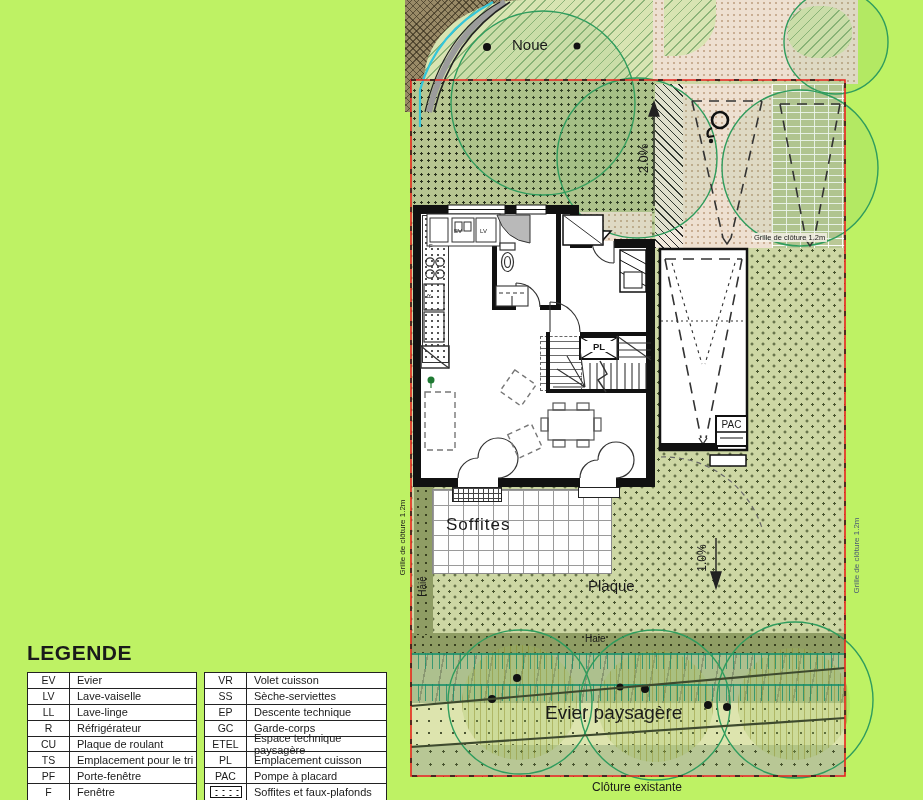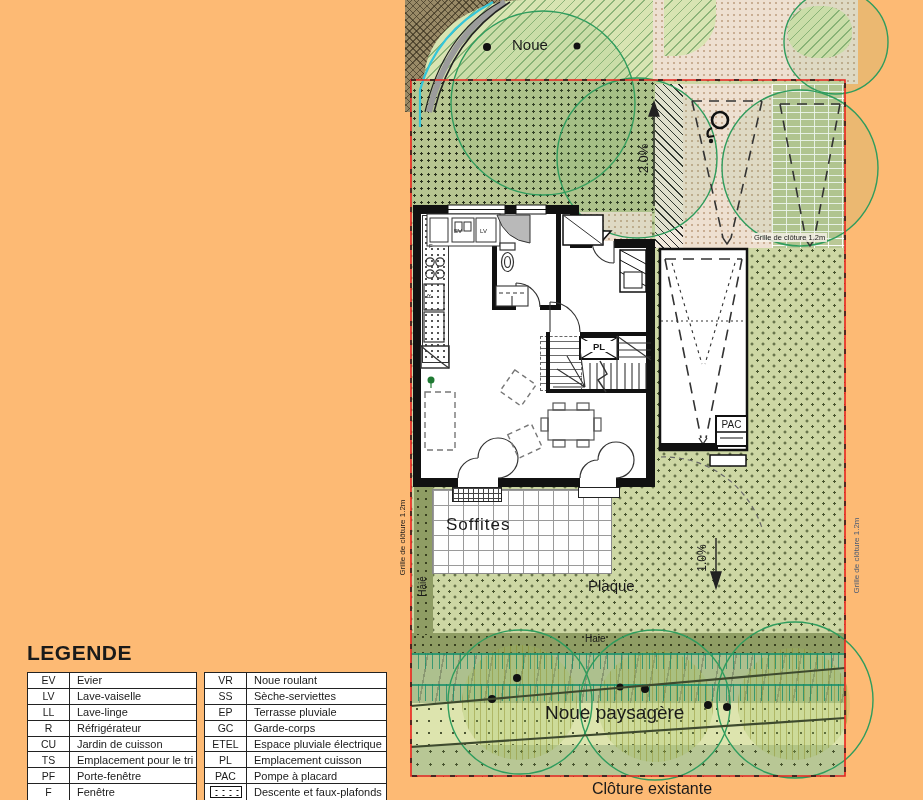--- a/index.html
+++ b/index.html
@@ -1,16 +1,16 @@
 <!DOCTYPE html>
 <html><head>
 <meta charset="utf-8">
 <style>
   html,body{margin:0;padding:0;background:#fff;}
-  .stage{position:relative;width:923px;height:800px;background:#fdba74;overflow:hidden;
+  .stage{position:relative;width:923px;height:800px;background:#bef264;overflow:hidden;
          font-family:"Liberation Sans",sans-serif;color:#1a1a1a;}
   .abs{position:absolute;}
   
   .lawn{background-color:#cdd7a4;
     background-image:radial-gradient(#47542e 1.1px,transparent 1.3px),radial-gradient(#47542e 1.1px,transparent 1.3px);
     background-size:11px 11px,11px 11px;background-position:0 0,5.5px 5.5px;}
   .stipple{background-color:#b7c591;
     background-image:radial-gradient(#28301c 1.1px,transparent 1.3px);background-size:7px 7px;}
   .beige{background-color:#eee0d1;
     background-image:radial-gradient(#c9ae93 .9px,transparent 1.1px);background-size:6px 6px;}
@@ -312,22 +312,22 @@
   <div class="lab" style="left:512px;top:36px;font-size:15px">Noue</div>
   <div class="lab rot" style="left:608px;top:151px;width:70px;font-size:13px">2.0%</div>
   <div class="lab" style="left:752px;top:233px;font-size:7.5px;background:rgba(245,240,230,.85);padding:0 2px">Grille de clôture 1.2m</div>
   <div class="lab rot" style="left:352px;top:533px;width:100px;font-size:8px">Grille de clôture 1.2m</div>
   <div class="lab rot" style="left:806px;top:551px;width:100px;font-size:8px;color:#4b5b74">Grille de clôture 1.2m</div>
   <div class="lab" style="left:446px;top:515px;font-size:17px;letter-spacing:1px">Soffites</div>
   <div class="lab" style="left:588px;top:577px;font-size:15px">Plaque</div>
   <div class="lab rot" style="left:672px;top:551px;width:60px;font-size:12px">1.0%</div>
   <div class="lab rot" style="left:402px;top:581px;width:40px;font-size:10px">Haie</div>
   <div class="lab" style="left:585px;top:633px;font-size:10px">Haie</div>
-  <div class="lab" style="left:545px;top:702px;font-size:19px">Noue paysagère</div>
-  <div class="lab" style="left:592px;top:780px;font-size:16px">Clôture existante</div>
+  <div class="lab" style="left:545px;top:702px;font-size:19px">Evier paysagère</div>
+  <div class="lab" style="left:592px;top:780px;font-size:12px">Clôture existante</div>
 
   <div class="lab" style="left:584px;top:341px;width:30px;text-align:center;font-size:9.5px;font-weight:bold;background:#fff">PL</div>
   <div class="lab" style="left:718px;top:419px;width:27px;text-align:center;font-size:10px">PAC</div>
   <div class="lab tiny" style="left:454px;top:228px">EV</div>
   <div class="lab tiny" style="left:480px;top:228px">LV</div>
   <div class="lab tiny rot" style="left:424px;top:293px;width:10px">R</div>
   <div class="lab tiny" style="left:429px;top:243px">F</div>
 
   <div class="legTitle">LEGENDE</div>
 
@@ -343,66 +343,66 @@
     <div class="lrow">
         <div class="lcode">LL</div>
         <div class="llabel">Lave-linge</div>
       </div>
     <div class="lrow">
         <div class="lcode">R</div>
         <div class="llabel">Réfrigérateur</div>
       </div>
     <div class="lrow">
         <div class="lcode">CU</div>
-        <div class="llabel">Jardin de cuisson</div>
+        <div class="llabel">Plaque de roulant</div>
       </div>
     <div class="lrow">
         <div class="lcode">TS</div>
         <div class="llabel">Emplacement pour le tri</div>
       </div>
     <div class="lrow">
         <div class="lcode">PF</div>
         <div class="llabel">Porte-fenêtre</div>
       </div>
     <div class="lrow">
         <div class="lcode">F</div>
         <div class="llabel">Fenêtre</div>
       </div>
   </div>
 
   <div class="ltable" style="left:204px;width:183px">
     <div class="lrow">
         <div class="lcode">VR</div>
-        <div class="llabel">Noue roulant</div>
+        <div class="llabel">Volet cuisson</div>
       </div>
     <div class="lrow">
         <div class="lcode">SS</div>
         <div class="llabel">Sèche-serviettes</div>
       </div>
     <div class="lrow">
         <div class="lcode">EP</div>
-        <div class="llabel">Terrasse pluviale</div>
+        <div class="llabel">Descente technique</div>
       </div>
     <div class="lrow">
         <div class="lcode">GC</div>
         <div class="llabel">Garde-corps</div>
       </div>
     <div class="lrow">
         <div class="lcode">ETEL</div>
-        <div class="llabel">Espace pluviale électrique</div>
+        <div class="llabel">Espace technique paysagère</div>
       </div>
     <div class="lrow">
         <div class="lcode">PL</div>
         <div class="llabel">Emplacement cuisson</div>
       </div>
     <div class="lrow">
         <div class="lcode">PAC</div>
         <div class="llabel">Pompe à placard</div>
       </div>
     <div class="lrow">
       <div class="lcode">
           <div class="symBox"></div>
         </div>
-      <div class="llabel">Descente et faux-plafonds</div>
+      <div class="llabel">Soffites et faux-plafonds</div>
     </div>
   </div>
 
 </div>
 
 </body></html>

